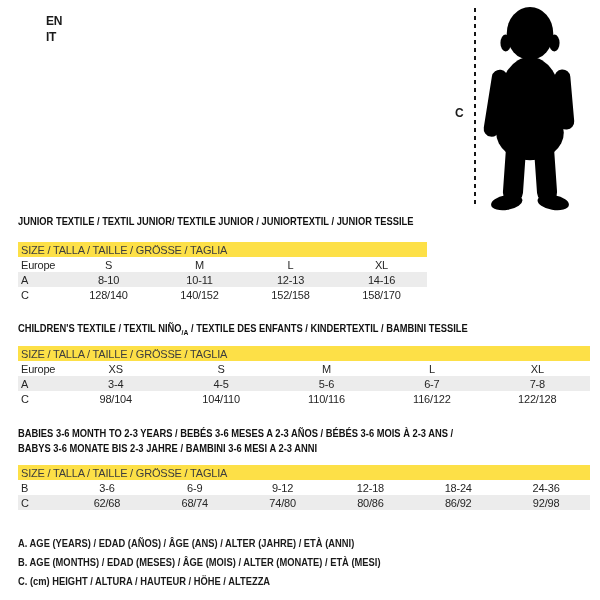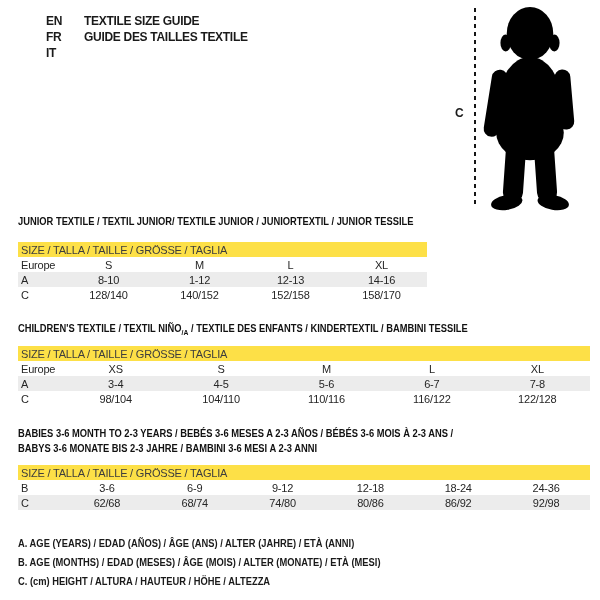--- a/index.html
+++ b/index.html
@@ -33,25 +33,20 @@
     line-height:19px; white-space:nowrap; transform:scaleX(0.85); transform-origin:0 0; }
 </style>
 </head>
 <body>
 
 <div class="page">
 
   <div class="langs">
     <div class="lang-row">
       <span class="lang-code">EN</span>
-      <span>TEXTILE SIZE GUIDE</span>
-    </div>
-    <div class="lang-row">
-      <span class="lang-code">FR</span>
-      <span>GUIDE DES TAILLES TEXTILE</span>
     </div>
     <div class="lang-row">
       <span class="lang-code">IT</span>
     </div>
   </div>
 
   <div class="dash-line"></div>
   <div class="figure-label">C</div>
   <svg class="baby" viewBox="0 0 100 195" aria-hidden="true">
     <ellipse cx="50" cy="26" rx="22" ry="25"></ellipse>
@@ -85,21 +80,21 @@
       <tr>
         <td class="lbl">Europe</td>
         <td>S</td>
         <td>M</td>
         <td>L</td>
         <td>XL</td>
       </tr>
       <tr class="alt">
         <td class="lbl">A</td>
         <td>8-10</td>
-        <td>1-12</td>
+        <td>10-11</td>
         <td>12-13</td>
         <td>14-16</td>
       </tr>
       <tr>
         <td class="lbl">C</td>
         <td>128/140</td>
         <td>140/152</td>
         <td>152/158</td>
         <td>158/170</td>
       </tr>

